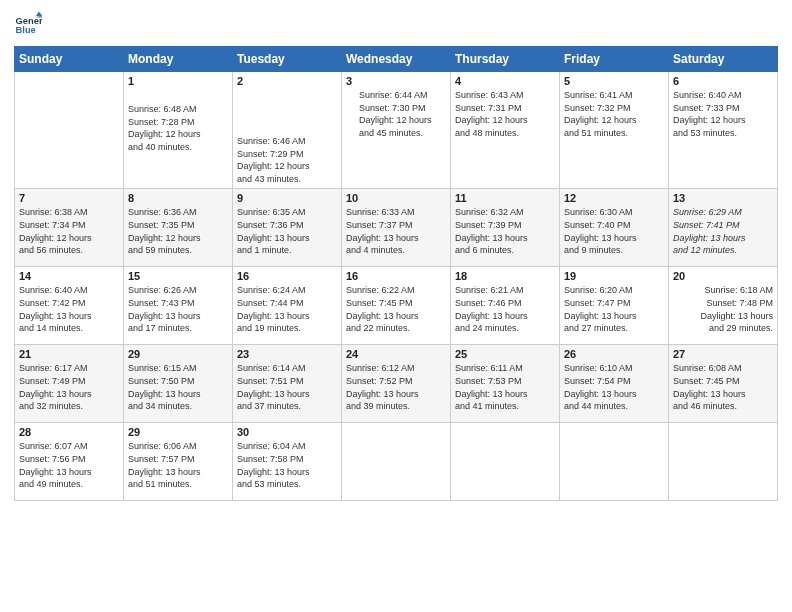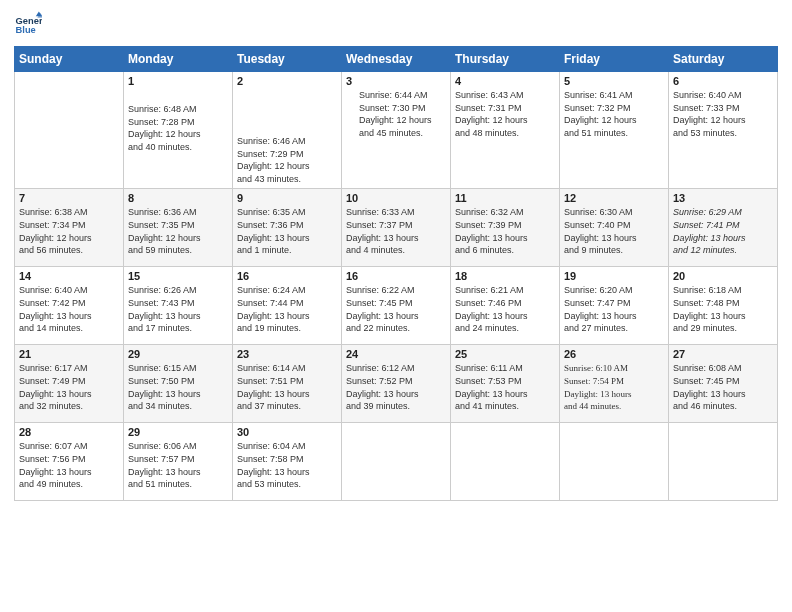--- a/index.html
+++ b/index.html
@@ -299,21 +299,21 @@
               <div class="day-num">19</div>
               <div class="cell-info" style="white-space: pre-line;">Sunrise: 6:20 AM
 Sunset: 7:47 PM
 Daylight: 13 hours
 and 27 minutes.</div>
             </div>
           </td>
           <td>
             <div class="cell-content">
               <div class="day-num">20</div>
-              <div class="cell-info" style="white-space: pre-line;">Sunrise: 6:18 AM
+              <div class="cell-info" style="white-space: pre-line; text-align: right;">Sunrise: 6:18 AM
 Sunset: 7:48 PM
 Daylight: 13 hours
 and 29 minutes.</div>
             </div>
           </td>
         </tr>
         <tr>
           <td>
             <div class="cell-content">
               <div class="day-num">21</div>
@@ -355,21 +355,21 @@
               <div class="day-num">25</div>
               <div class="cell-info" style="white-space: pre-line;">Sunrise: 6:11 AM
 Sunset: 7:53 PM
 Daylight: 13 hours
 and 41 minutes.</div>
             </div>
           </td>
           <td>
             <div class="cell-content">
               <div class="day-num">26</div>
-              <div class="cell-info" style="white-space: pre-line; font-family: Liberation Serif, serif;">Sunrise: 6:10 AM
+              <div class="cell-info" style="white-space: pre-line;">Sunrise: 6:10 AM
 Sunset: 7:54 PM
 Daylight: 13 hours
 and 44 minutes.</div>
             </div>
           </td>
           <td>
             <div class="cell-content">
               <div class="day-num">27</div>
               <div class="cell-info" style="white-space: pre-line;">Sunrise: 6:08 AM
 Sunset: 7:45 PM

